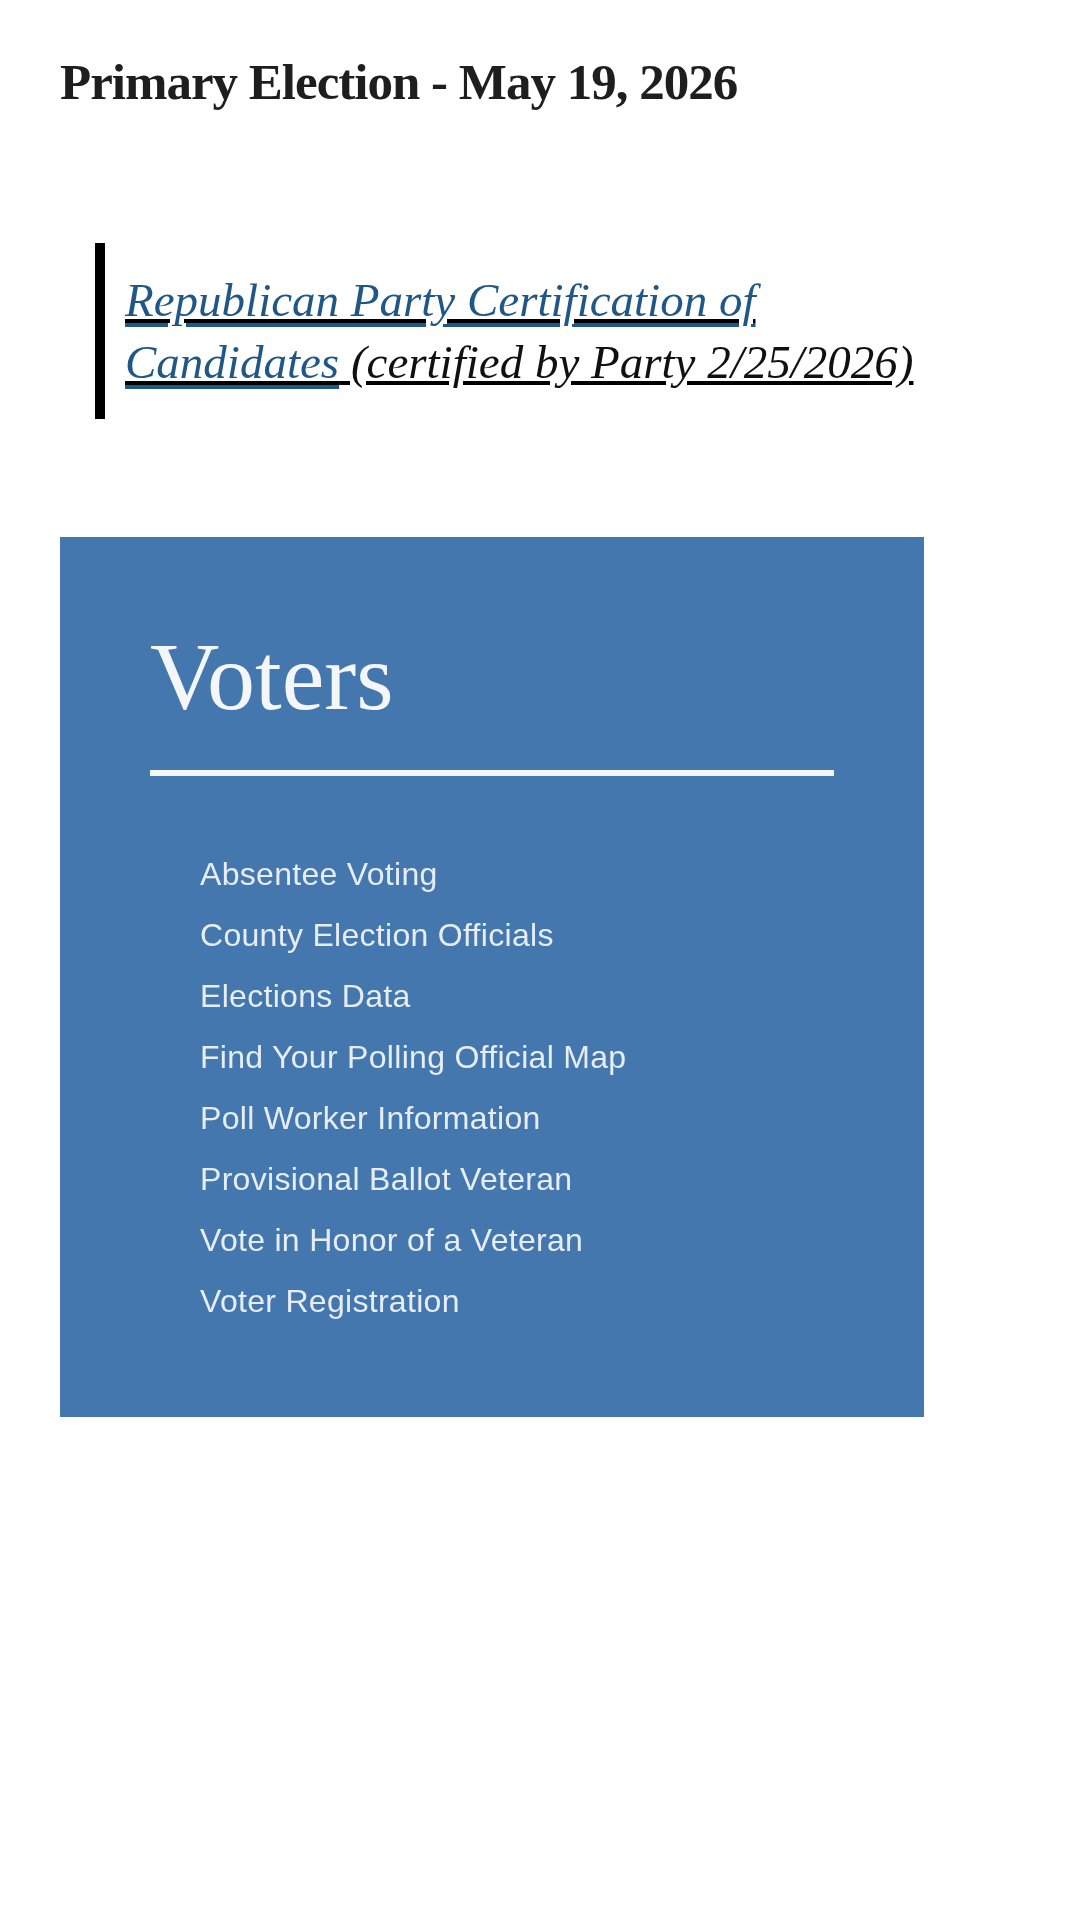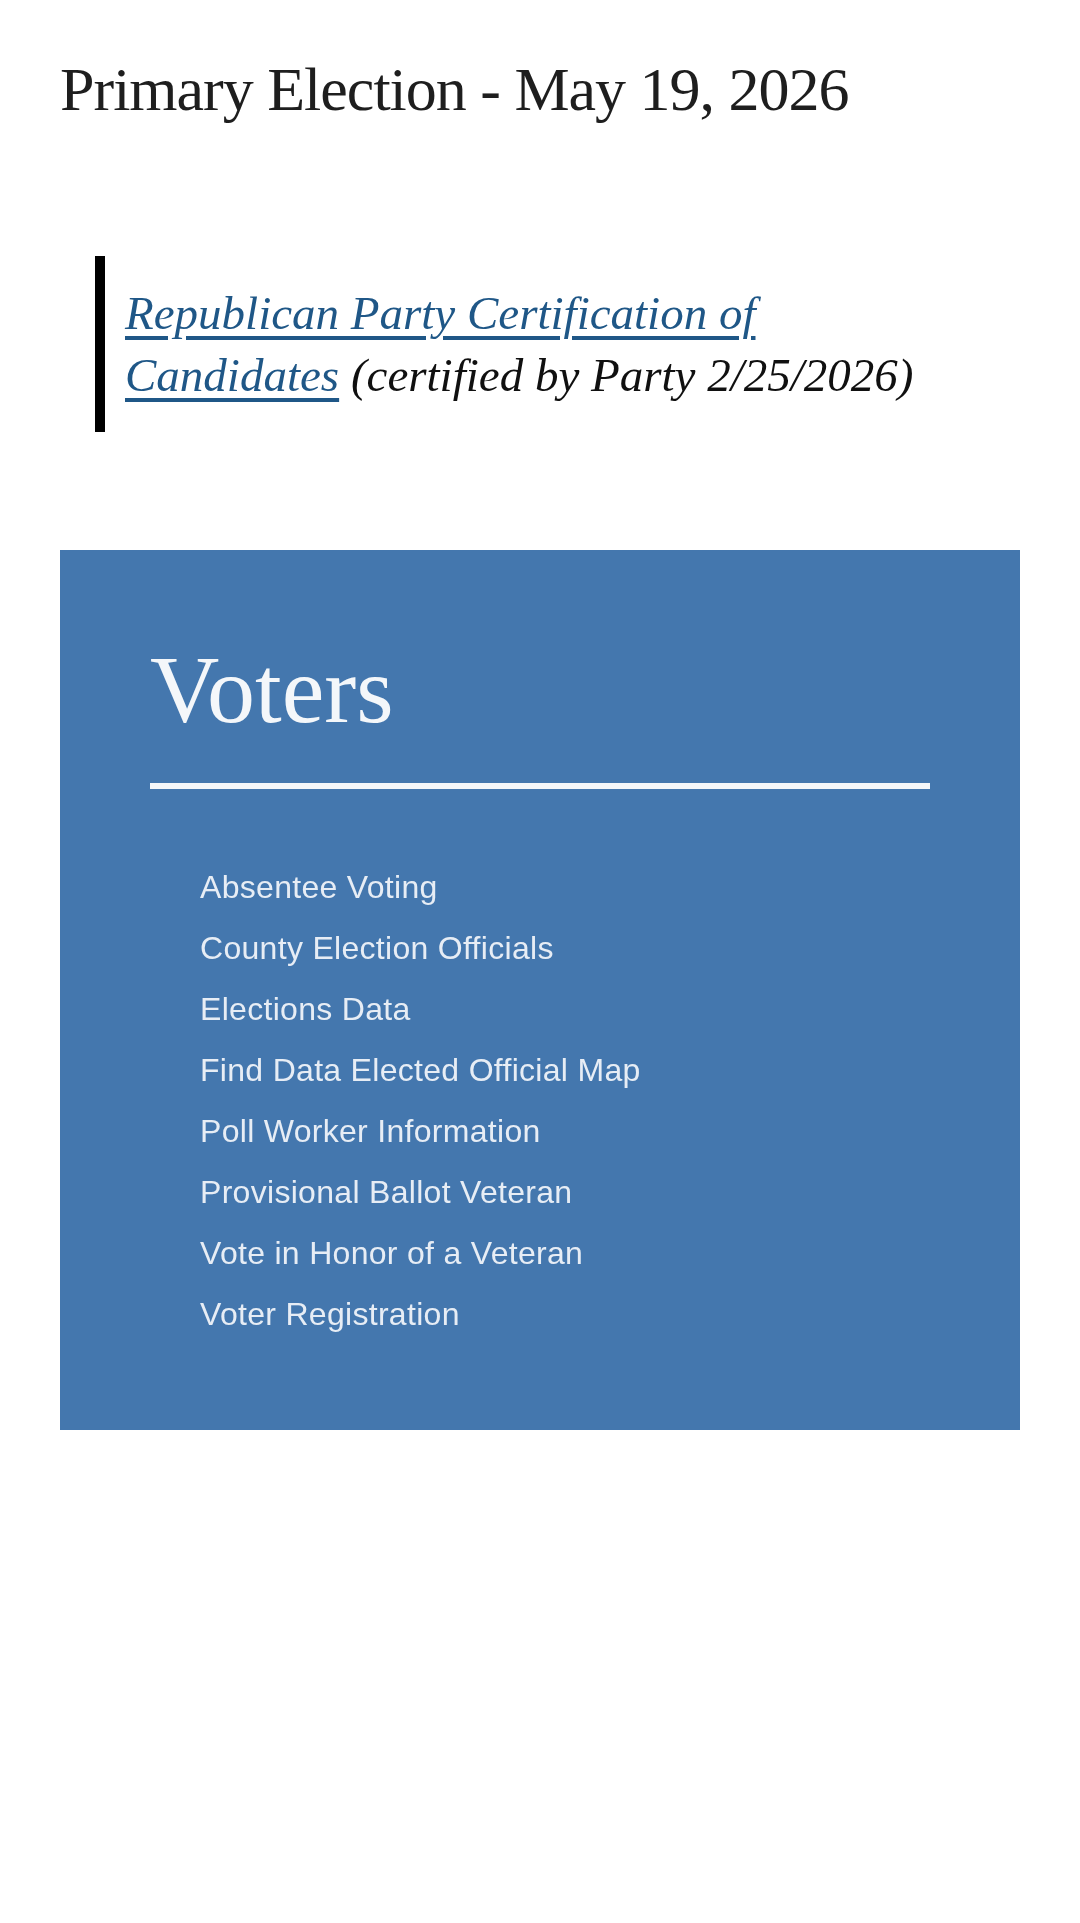--- a/index.html
+++ b/index.html
@@ -16,52 +16,53 @@
     width:1080px;
     min-height:1923px;
     font-family:"Liberation Serif", serif;
     position:relative;
     overflow:hidden;
   }
   
   .page-title{
     margin:52px 0 0 60px;
     font-family:"Liberation Serif", serif;
-    font-size:62px;
-    font-weight:400;
+    font-size:51px;
+    font-weight:700;
     letter-spacing:-1px;
     line-height:1.2;
     color:var(--heading-text,#1e1e1e);
     white-space:nowrap;
   }
   
   .cert-quote{
     margin:130px 0 0 95px;
     border-left:10px solid var(--quote-bar,#000);
     padding:26px 0 26px 20px;
     width:830px;
+    text-decoration:underline;
   }
   .cert-quote p{
     font-style:italic;
     font-size:47px;
     line-height:62px;
     color:#101010;
     max-width:800px;
   }
   .cert-link{
     color:var(--certification-link,#1f5787);
     text-decoration:underline;
     text-decoration-thickness:4px;
     text-underline-offset:7px;
     cursor:pointer;
   }
   
   .voters-panel{
     margin:118px 0 0 60px;
-    width:960px;
+    width:864px;
     background:var(--panel-background,#4477ae);
     padding:85px 90px;
   }
   .voters-title{
     font-family:"Liberation Serif", serif;
     font-size:96px;
     font-weight:400;
     line-height:110px;
     color:var(--panel-title,#f4f7fa);
   }
@@ -96,19 +97,19 @@
   <p><a class="cert-link">Republican Party Certification of Candidates</a><span> (certified by Party 2/25/2026)</span></p>
 </blockquote>
 
 <section class="voters-panel">
   <h2 class="voters-title">Voters</h2>
   <hr class="voters-divider">
   <ul class="voters-list">
     <li><a>Absentee Voting</a></li>
     <li><a>County Election Officials</a></li>
     <li><a>Elections Data</a></li>
-    <li><a>Find Data Elected Official Map</a></li>
+    <li><a>Find Your Polling Official Map</a></li>
     <li><a>Poll Worker Information</a></li>
     <li><a>Provisional Ballot Veteran</a></li>
     <li><a>Vote in Honor of a Veteran</a></li>
     <li><a>Voter Registration</a></li>
   </ul>
 </section>
 
 </body></html>

